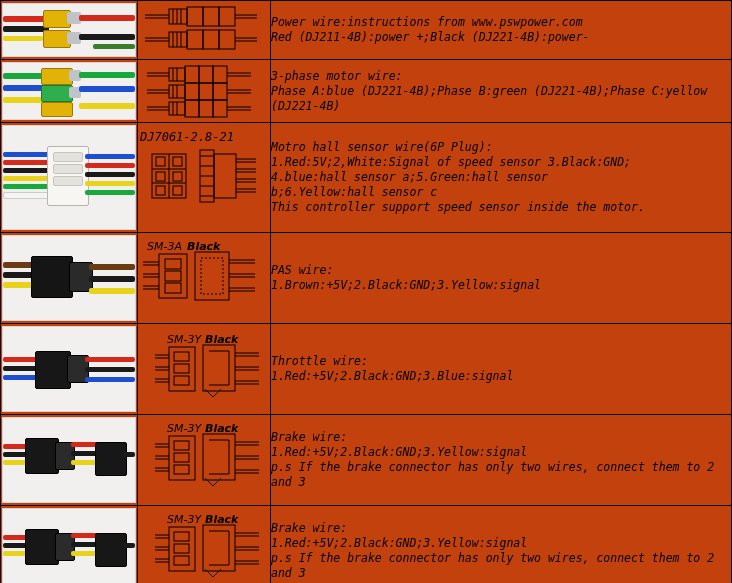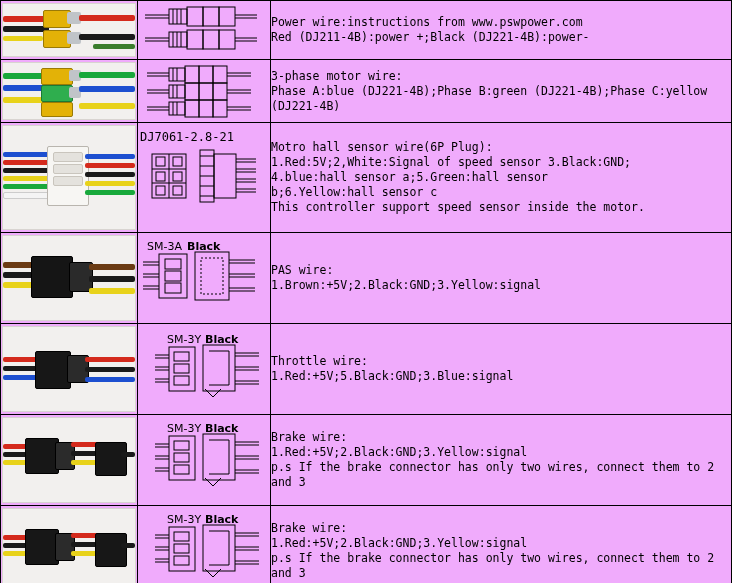--- a/index.html
+++ b/index.html
@@ -10,21 +10,22 @@
   body {
     font-family: "DejaVu Sans Mono", monospace;
     width: 732px;
     height: 583px;
     overflow: hidden;
   }
   .sheet {
     width: 732px;
     height: 583px;
     position: relative;
-    background: #f0abfc;
+    background: #c2410c;
+    font-style: italic;
   }
   table.wiring {
     border-collapse: collapse;
     width: 730px;
     table-layout: fixed;
     border-top: 1px solid #000;
     border-left: 1px solid #000;
   }
   table.wiring td {
     border-right: 1px solid #000;
@@ -354,21 +355,21 @@
             <line x1="96" y1="40" x2="120" y2="40"></line>
                   <line x1="96" y1="43" x2="120" y2="43"></line>
             <line x1="96" y1="54" x2="120" y2="54"></line>
                   <line x1="96" y1="57" x2="120" y2="57"></line>
           </g>
         </svg>
       </div>
     </td>
     <td class="text-cell">
       <div class="desc">Throttle wire:
-1.Red:+5V;5.Black:GND;3.Blue:signal</div>
+1.Red:+5V;2.Black:GND;3.Blue:signal</div>
     </td>
   </tr>
 
   <tr>
     <td class="photo-cell">
       <div class="photo" style="height:84px;">
         <div class="wire" style="left:0;top:26px;width:26px;height:5px;background:#d42a1c;"></div>
         <div class="wire" style="left:0;top:34px;width:26px;height:5px;background:#1a1a1a;"></div>
         <div class="wire" style="left:0;top:42px;width:26px;height:5px;background:#e8d21a;"></div>
         <div class="conn" style="left:22px;top:20px;width:32px;height:34px;background:#171717;border:1px solid #000;"></div>

